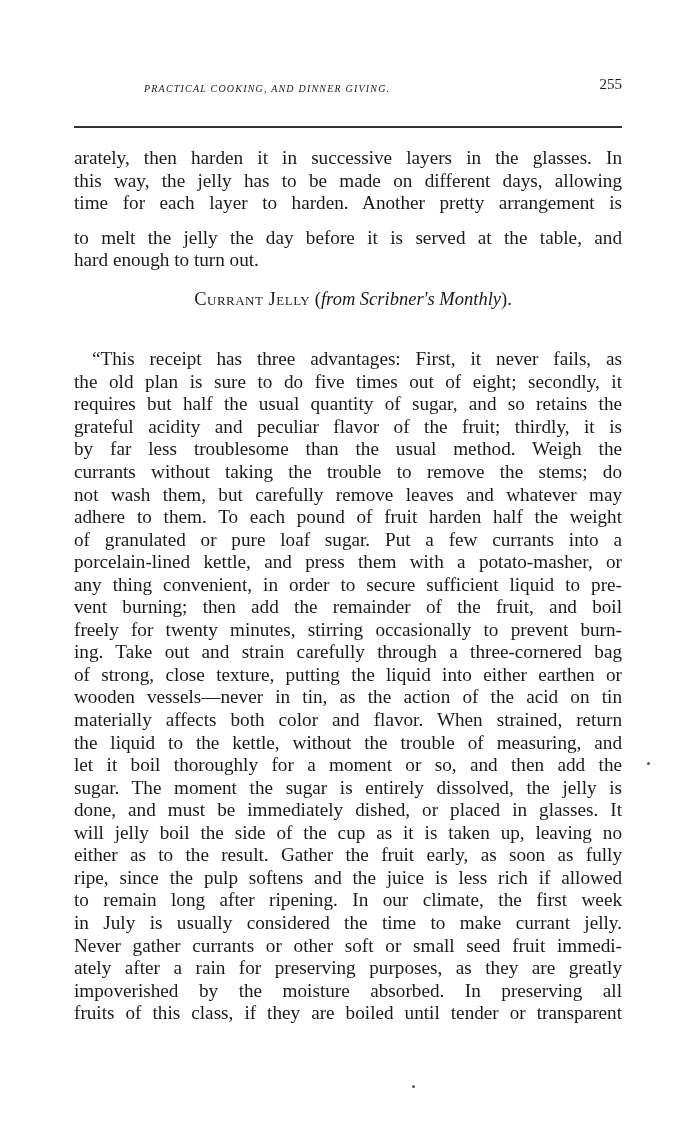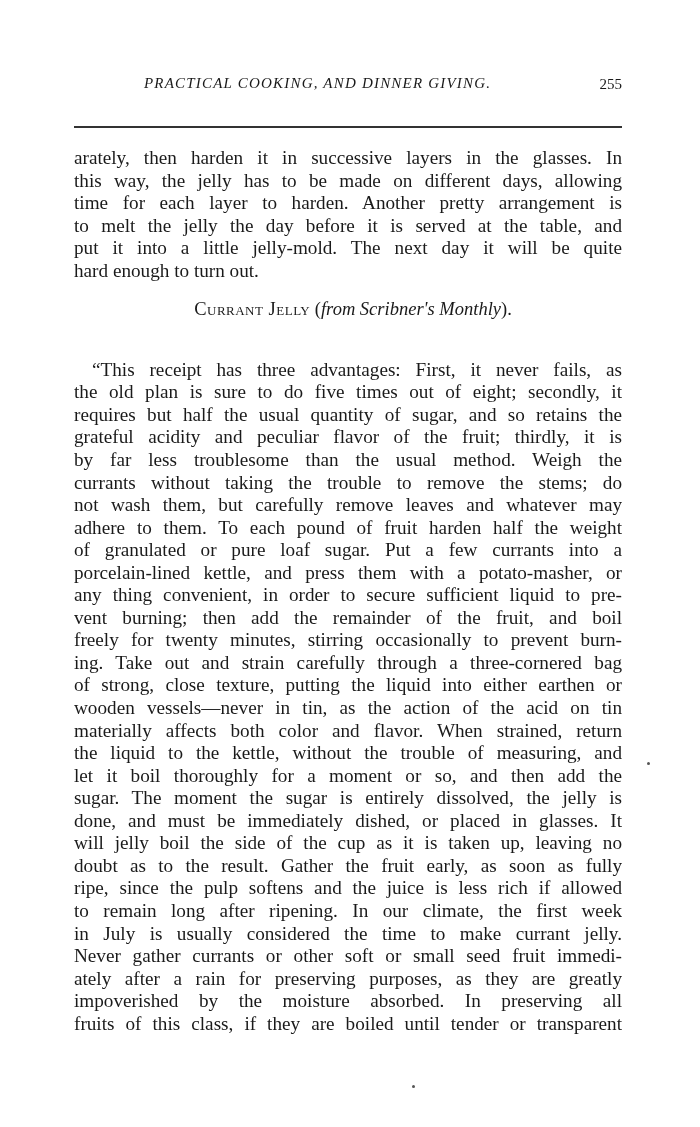--- a/index.html
+++ b/index.html
@@ -1,20 +1,20 @@
 <!DOCTYPE html>
 <html><head>
   <meta charset="utf-8">
   <style>
     html, body { margin: 0; padding: 0; background: #ffffff; }
     body { width: 700px; height: 1127px; position: relative; overflow: hidden;
       font-family: "Liberation Serif", "DejaVu Serif", serif; color: #1a1a1a; }
     .page { position: absolute; left: 74px; top: 0; width: 548px; }
     .running-head { position: absolute; top: 75px; left: 0; width: 548px; height: 26px; }
-    .rh-title { position: absolute; left: 70px; top: 0; font-style: italic; font-size: 15px;
+    .rh-title { position: absolute; left: 70px; top: 8px; font-style: italic; font-size: 10px;
       letter-spacing: 1.2px; white-space: nowrap; text-align: right; }
     .rh-page { position: absolute; right: 0; top: 1px; font-size: 15px; }
     .rule { position: absolute; top: 126px; left: 0; width: 548px; height: 0;
       border-top: 2px solid #333; }
     .body-text { position: absolute; top: 147px; left: 0; width: 548px;
       font-size: 19.2px; line-height: 22.55px; }
     .line { display: block; text-align: justify; text-align-last: justify; white-space: nowrap; height: 22.55px; }
     .line.last { text-align-last: left; }
     .line.indent { padding-left: 18px; margin-top: 38px; }
     .heading { display: block; text-align: center; height: 22.55px; margin-top: 16px; margin-bottom: 2px;
@@ -31,22 +31,21 @@
     <span class="rh-title">PRACTICAL COOKING, AND DINNER GIVING.</span>
     <span class="rh-page">255</span>
   </div>
   <div class="rule"></div>
 
   <div class="body-text">
     <div>
       <span class="line" style="white-space: normal; overflow: hidden;">arately, then harden it in successive layers in the glasses.  In</span>
       <span class="line" style="white-space: normal; overflow: hidden;">this way, the jelly has to be made on different days, allowing</span>
       <span class="line" style="white-space: normal; overflow: hidden;">time for each layer to harden.  Another pretty arrangement is</span>
-      <span class="line" style="white-space: normal; overflow: hidden;">to melt the jelly the day before it is served at the table, and</span>
-      <span class="line" style="white-space: normal; overflow: hidden;">put it into a little jelly-mold.  The next day it will be quite</span>
+      <span class="line" style="white-space: normal; overflow: hidden; margin-top: 12px;">to melt the jelly the day before it is served at the table, and</span>
       <span class="line last" style="white-space: normal; overflow: hidden;">hard enough to turn out.</span>
     </div>
 
     <div class="heading">
       <span class="sc">Currant Jelly</span><span> (</span><span class="it">from Scribner's Monthly</span><span>).</span>
     </div>
 
     <div>
       <span class="line indent" style="white-space: normal; overflow: hidden;">“This receipt has three advantages: First, it never fails, as</span>
       <span class="line" style="white-space: normal; overflow: hidden;">the old plan is sure to do five times out of eight; secondly, it</span>
@@ -63,21 +62,21 @@
       <span class="line" style="white-space: normal; overflow: hidden;">freely for twenty minutes, stirring occasionally to prevent burn-</span>
       <span class="line" style="white-space: normal; overflow: hidden;">ing.  Take out and strain carefully through a three-cornered bag</span>
       <span class="line" style="white-space: normal; overflow: hidden;">of strong, close texture, putting the liquid into either earthen or</span>
       <span class="line" style="white-space: normal; overflow: hidden;">wooden vessels—never in tin, as the action of the acid on tin</span>
       <span class="line" style="white-space: normal; overflow: hidden;">materially affects both color and flavor.  When strained, return</span>
       <span class="line" style="white-space: normal; overflow: hidden;">the liquid to the kettle, without the trouble of measuring, and</span>
       <span class="line" style="white-space: normal; overflow: hidden;">let it boil thoroughly for a moment or so, and then add the</span>
       <span class="line" style="white-space: normal; overflow: hidden;">sugar.  The moment the sugar is entirely dissolved, the jelly is</span>
       <span class="line" style="white-space: normal; overflow: hidden;">done, and must be immediately dished, or placed in glasses.  It</span>
       <span class="line" style="white-space: normal; overflow: hidden;">will jelly boil the side of the cup as it is taken up, leaving no</span>
-      <span class="line" style="white-space: normal; overflow: hidden;">doubt as to the result.  Gather the fruit early, as soon as fully</span>
+      <span class="line" style="white-space: normal; overflow: hidden;">either as to the result.  Gather the fruit early, as soon as fully</span>
       <span class="line" style="white-space: normal; overflow: hidden;">ripe, since the pulp softens and the juice is less rich if allowed</span>
       <span class="line" style="white-space: normal; overflow: hidden;">to remain long after ripening.  In our climate, the first week</span>
       <span class="line" style="white-space: normal; overflow: hidden;">in July is usually considered the time to make currant jelly.</span>
       <span class="line" style="white-space: normal; overflow: hidden;">Never gather currants or other soft or small seed fruit immedi-</span>
       <span class="line" style="white-space: normal; overflow: hidden;">ately after a rain for preserving purposes, as they are greatly</span>
       <span class="line" style="white-space: normal; overflow: hidden;">impoverished by the moisture absorbed.  In preserving all</span>
       <span class="line" style="white-space: normal; overflow: hidden;">fruits of this class, if they are boiled until tender or transparent</span>
     </div>
   </div>
 </div>

